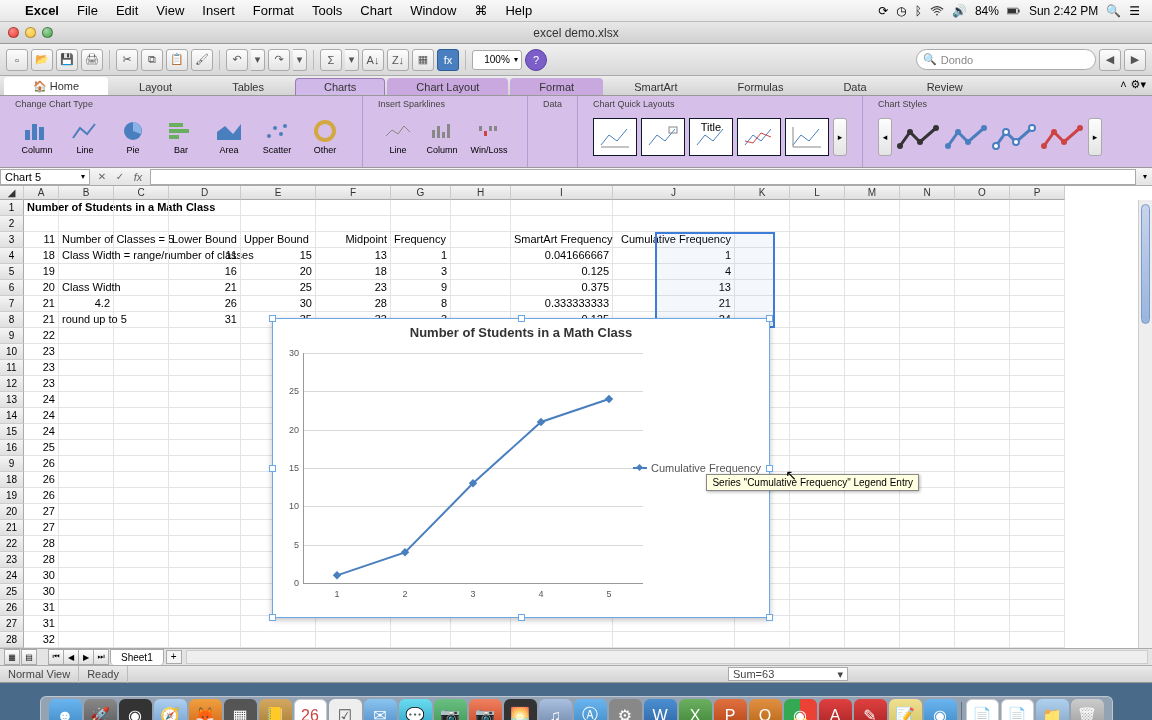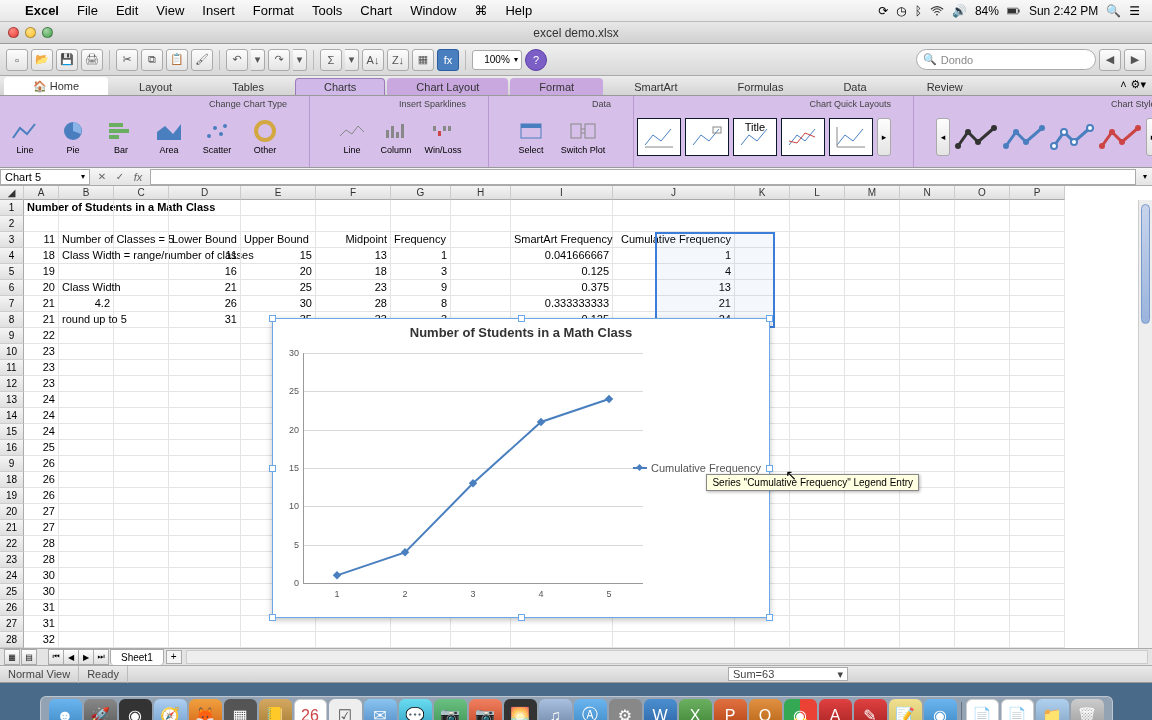--- a/index.html
+++ b/index.html
@@ -27,21 +27,21 @@
 .toolbar .tspacer{flex:1}
 .search{width:180px;height:21px;background:#fff;border:1px solid #aaa;border-radius:11px;display:flex;align-items:center;padding:0 6px;gap:4px}
 .search input{border:none;outline:none;flex:1;font-size:11px;color:#888;background:transparent}
 .ribbon-tabs{height:20px;background:linear-gradient(#ececec,#d4d4d4);display:flex;align-items:end;padding:0 4px;border-bottom:1px solid #999;position:relative}
 .rtab{padding:2px 28px;font-size:11px;color:#333;border:1px solid transparent;border-bottom:none;border-radius:4px 4px 0 0;margin-right:2px}
 .rtab.home{background:#fff}
 .rtab.active{background:#d0b8e8;border-color:#9a7ab8}
 .rtab.ctx{background:#c9a8e0}
 .ribbon-tabs .rgear{position:absolute;right:6px;top:2px;display:flex;gap:4px}
 .ribbon{height:72px;background:#d6bfe8;display:flex;border-bottom:1px solid #999}
-.rgroup{display:flex;flex-direction:column;align-items:flex-end;padding:2px 22px;border-right:1px solid #b89ad0}
+.rgroup{display:flex;flex-direction:column;align-items:flex-start;padding:2px 15px;border-right:1px solid #b89ad0}
 .rgroup .lbl{font-size:9px;color:#444;margin-top:1px}
 .rbtns{display:flex;gap:4px;align-items:center;flex:1}
 .bigbtn{display:flex;flex-direction:column;align-items:center;justify-content:center;width:44px;height:54px;border-radius:3px}
 .bigbtn .ico{width:28px;height:24px;display:flex;align-items:center;justify-content:center}
 .bigbtn .txt{font-size:9px;margin-top:2px}
 .qlayout{width:44px;height:38px;background:#fff;border:1px solid #0f172a;display:flex;align-items:center;justify-content:center}
 .qlayout svg{width:36px;height:28px}
 .cstyle{width:44px;height:34px;display:flex;align-items:center;justify-content:center}
 .arrow-btn{width:14px;height:38px;background:linear-gradient(#fdfdfd,#e4e4e4);border:1px solid #aaa;border-radius:3px;display:flex;align-items:center;justify-content:center;font-size:9px}
 .namebox-row{height:18px;background:linear-gradient(#f6f6f6,#e4e4e4);display:flex;align-items:center;border-bottom:1px solid #aaa}
@@ -300,41 +300,20 @@
               <rect x="14" y="6" width="3" height="5" fill="#888"></rect>
               <rect x="19" y="6" width="3" height="5" fill="#888"></rect>
             </svg>
           </div>
           <div class="txt">Win/Loss</div>
         </div>
     </div>
   </div>
   <div class="rgroup">
     <div class="lbl">Data</div>
-    <div class="rbtns">
-      <div class="bigbtn" style="width:40px">
-          <div class="ico">
-            <svg viewBox="0 0 28 22">
-              <rect x="4" y="4" width="20" height="14" fill="none" stroke="#4a7fbf"></rect>
-              <rect x="4" y="4" width="20" height="4" fill="#4a7fbf"></rect>
-            </svg>
-          </div>
-          <div class="txt">Select</div>
-        </div>
-      <div class="bigbtn" style="width:56px">
-          <div class="ico">
-            <svg viewBox="0 0 28 22">
-              <rect x="2" y="4" width="10" height="14" fill="none" stroke="#888"></rect>
-              <rect x="16" y="4" width="10" height="14" fill="none" stroke="#888"></rect>
-              <path d="M12 9 L16 9 M12 13 L16 13" stroke="#888"></path>
-            </svg>
-          </div>
-          <div class="txt">Switch Plot</div>
-        </div>
-    </div>
   </div>
   <div class="rgroup" style="min-width:280px">
     <div class="lbl">Chart Quick Layouts</div>
     <div class="rbtns">
       <div class="qlayout">
           <svg viewBox="0 0 36 28">
             <polyline points="4,22 12,12 20,18 30,6" stroke="#4a7fbf" fill="none"></polyline>
             <line x1="4" y1="24" x2="32" y2="24" stroke="#888"></line>
           </svg>
         </div>

